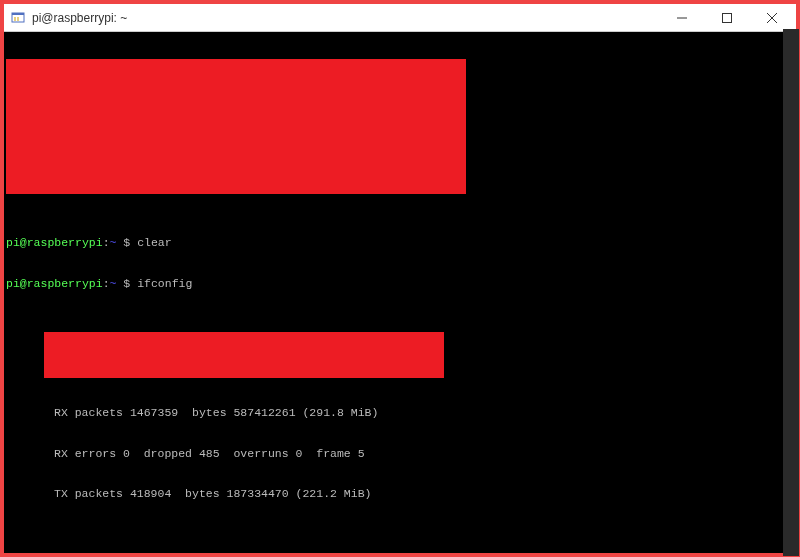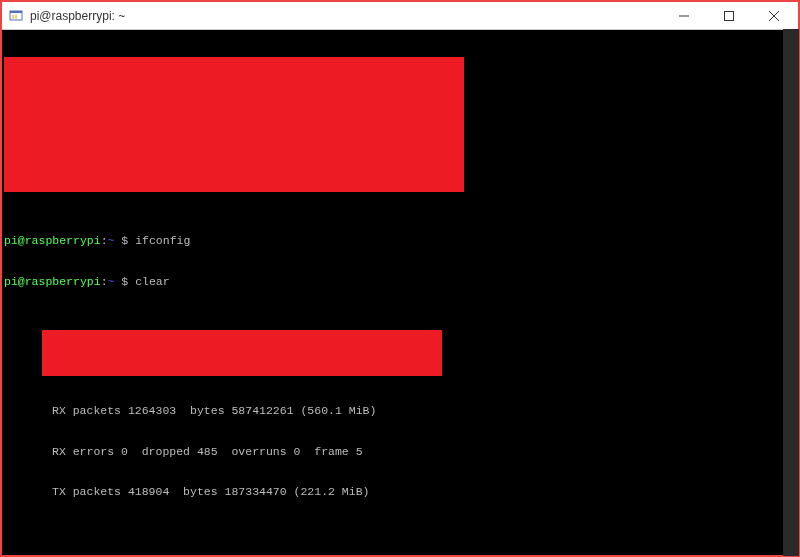--- a/index.html
+++ b/index.html
@@ -8,21 +8,21 @@
       font-size: 11.5px;
       background: #f0f0f0;
       width: 800px;
       height: 557px;
       overflow: hidden;
     }
     .window {
       width: 800px;
       height: 557px;
       background: #fff;
-      border: 2px solid #ef4444;
+      border: 4px solid #ef4444;
       display: flex;
       flex-direction: column;
     }
     .titlebar {
       height: 28px;
       background: #fff;
       display: flex;
       align-items: center;
       padding: 0 2px 0 6px;
       border-bottom: 1px solid #ccc;
@@ -119,25 +119,25 @@
             <line x1="0" y1="0" x2="10" y2="10" stroke="#333" stroke-width="1"></line>
             <line x1="10" y1="0" x2="0" y2="10" stroke="#333" stroke-width="1"></line>
           </svg>
       </div>
     </div>
   </div>
 
   <div class="terminal">
     <div class="redact1"></div>
 
+    <div class="term-line"><span class="prompt-user">pi@raspberrypi</span><span>:</span><span class="prompt-tilde">~</span> <span>$</span> <span>clear</span></div>
     <div class="term-line"><span class="prompt-user">pi@raspberrypi</span><span>:</span><span class="prompt-tilde">~</span> <span>$</span> <span>ifconfig</span></div>
-    <div class="term-line"><span class="prompt-user">pi@raspberrypi</span><span>:</span><span class="prompt-tilde">~</span> <span>$</span> <span>clear</span></div>
 
     <div class="redact2"></div>
-    <div class="term-line indent">RX packets 1264303  bytes 587412261 (560.1 MiB)</div>
+    <div class="term-line indent">RX packets 1467359  bytes 587412261 (291.8 MiB)</div>
     <div class="term-line indent">RX errors 0  dropped 485  overruns 0  frame 5</div>
     <div class="term-line indent">TX packets 418904  bytes 187334470 (221.2 MiB)</div>
     
 
     
 
     
     
     
     

